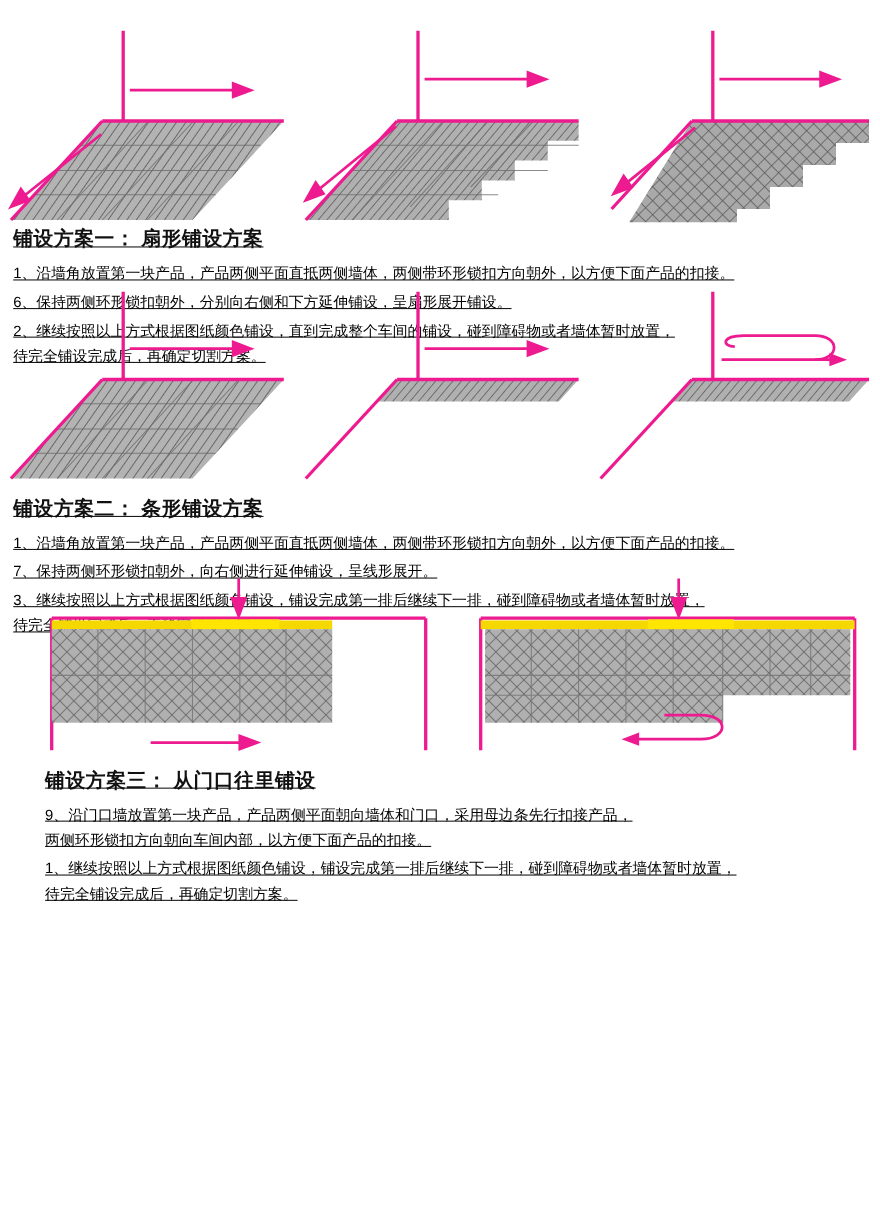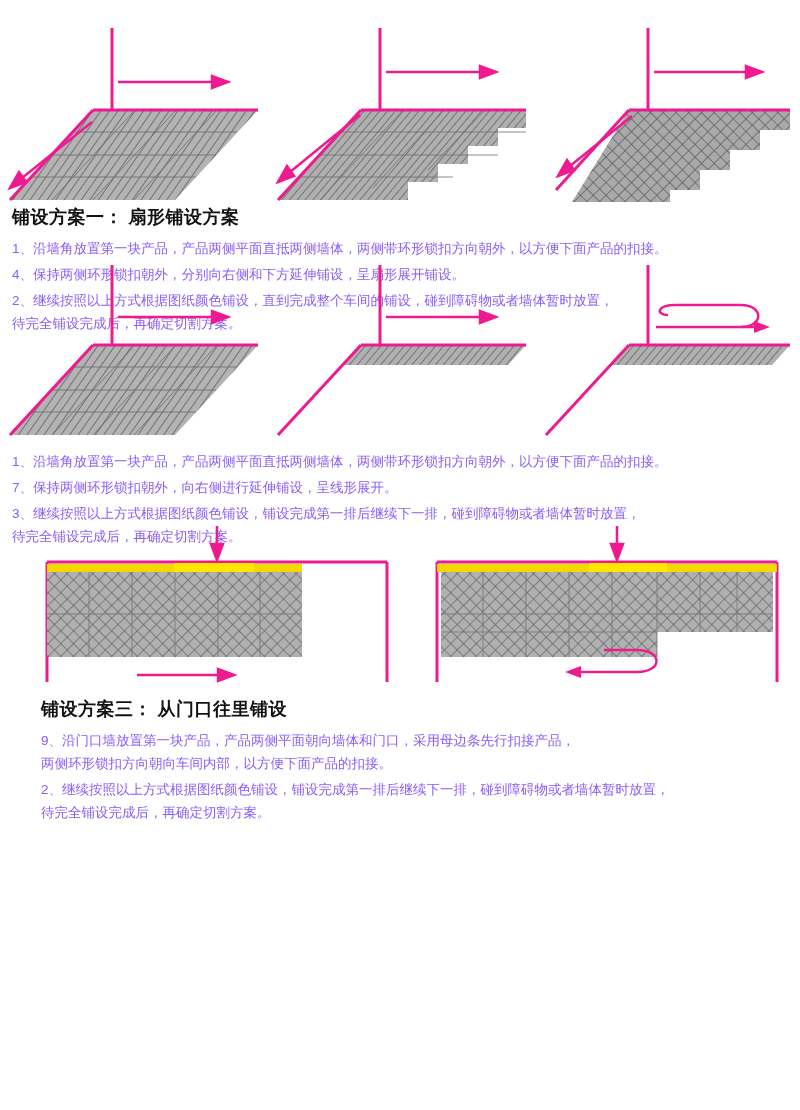--- a/index.html
+++ b/index.html
@@ -12,20 +12,21 @@
     height: 1110px;
     position: relative;
     font-family: "Liberation Sans", sans-serif;
     color: #1a1a1a;
     overflow: hidden;
   }
   .page {
     position: relative;
     width: 800px;
     height: 1110px;
+    text-decoration: underline;
   }
   .section {
     position: relative;
   }
   .figure-row {
     position: relative;
     width: 800px;
   }
   .fig {
     position: absolute;
@@ -37,21 +38,21 @@
     letter-spacing: 0.5px;
     margin: 0 0 8px 12px;
     color: #111;
   }
   .steps {
     margin: 0 0 0 12px;
   }
   .step {
     font-size: 13.5px;
     line-height: 23px;
-    color: #8b5cf6;
+    color: #000000;
     margin: 0 0 3px 0;
     white-space: pre-line;
   }
   svg { display: block; }
 </style>
 </head>
 <body>
 
 <div class="page">
 
@@ -147,21 +148,21 @@
             <polygon points="22,166 38,160 31,150"></polygon>
           </g>
         </svg>
       </div>
 
     </div>
 
     <h2 class="caption">铺设方案一：  扇形铺设方案</h2>
     <div class="steps">
       <p class="step">1、沿墙角放置第一块产品，产品两侧平面直抵两侧墙体，两侧带环形锁扣方向朝外，以方便下面产品的扣接。</p>
-      <p class="step">4、保持两侧环形锁扣朝外，分别向右侧和下方延伸铺设，呈扇形展开铺设。</p>
+      <p class="step">6、保持两侧环形锁扣朝外，分别向右侧和下方延伸铺设，呈扇形展开铺设。</p>
       <p class="step">2、继续按照以上方式根据图纸颜色铺设，直到完成整个车间的铺设，碰到障碍物或者墙体暂时放置，
 待完全铺设完成后，再确定切割方案。</p>
     </div>
   </div>
 
   <div class="section" style="height:225px;margin-top:40px;">
     <div class="figure-row" style="height:185px;">
 
       <div class="fig" style="left:0px;top:0px;">
         <svg width="268" height="180" viewBox="0 0 268 180">
@@ -233,20 +234,21 @@
           </g>
           <polygon points="234,62 218,56 218,68" fill="#ee1a8f"></polygon>
           <g stroke="#ee1a8f" stroke-width="2.5" fill="#ee1a8f">
             <line x1="205" y1="62" x2="226" y2="62"></line>
           </g>
         </svg>
       </div>
 
     </div>
 
+    <h2 class="caption">铺设方案二：  条形铺设方案</h2>
     <div class="steps">
       <p class="step">1、沿墙角放置第一块产品，产品两侧平面直抵两侧墙体，两侧带环形锁扣方向朝外，以方便下面产品的扣接。</p>
       <p class="step">7、保持两侧环形锁扣朝外，向右侧进行延伸铺设，呈线形展开。</p>
       <p class="step">3、继续按照以上方式根据图纸颜色铺设，铺设完成第一排后继续下一排，碰到障碍物或者墙体暂时放置，
 待完全铺设完成后，再确定切割方案。</p>
     </div>
   </div>
 
   <div class="section" style="margin-top:32px;margin-left:29px;">
     <div class="figure-row" style="height:175px;">
@@ -332,18 +334,18 @@
           <polygon points="146,150 162,144 162,156" fill="#ee1a8f"></polygon>
         </svg>
       </div>
 
     </div>
 
     <h2 class="caption">铺设方案三：  从门口往里铺设</h2>
     <div class="steps">
       <p class="step">9、沿门口墙放置第一块产品，产品两侧平面朝向墙体和门口，采用母边条先行扣接产品，
 两侧环形锁扣方向朝向车间内部，以方便下面产品的扣接。</p>
-      <p class="step">2、继续按照以上方式根据图纸颜色铺设，铺设完成第一排后继续下一排，碰到障碍物或者墙体暂时放置，
+      <p class="step">1、继续按照以上方式根据图纸颜色铺设，铺设完成第一排后继续下一排，碰到障碍物或者墙体暂时放置，
 待完全铺设完成后，再确定切割方案。</p>
     </div>
   </div>
 
 </div>
 
 </body></html>

